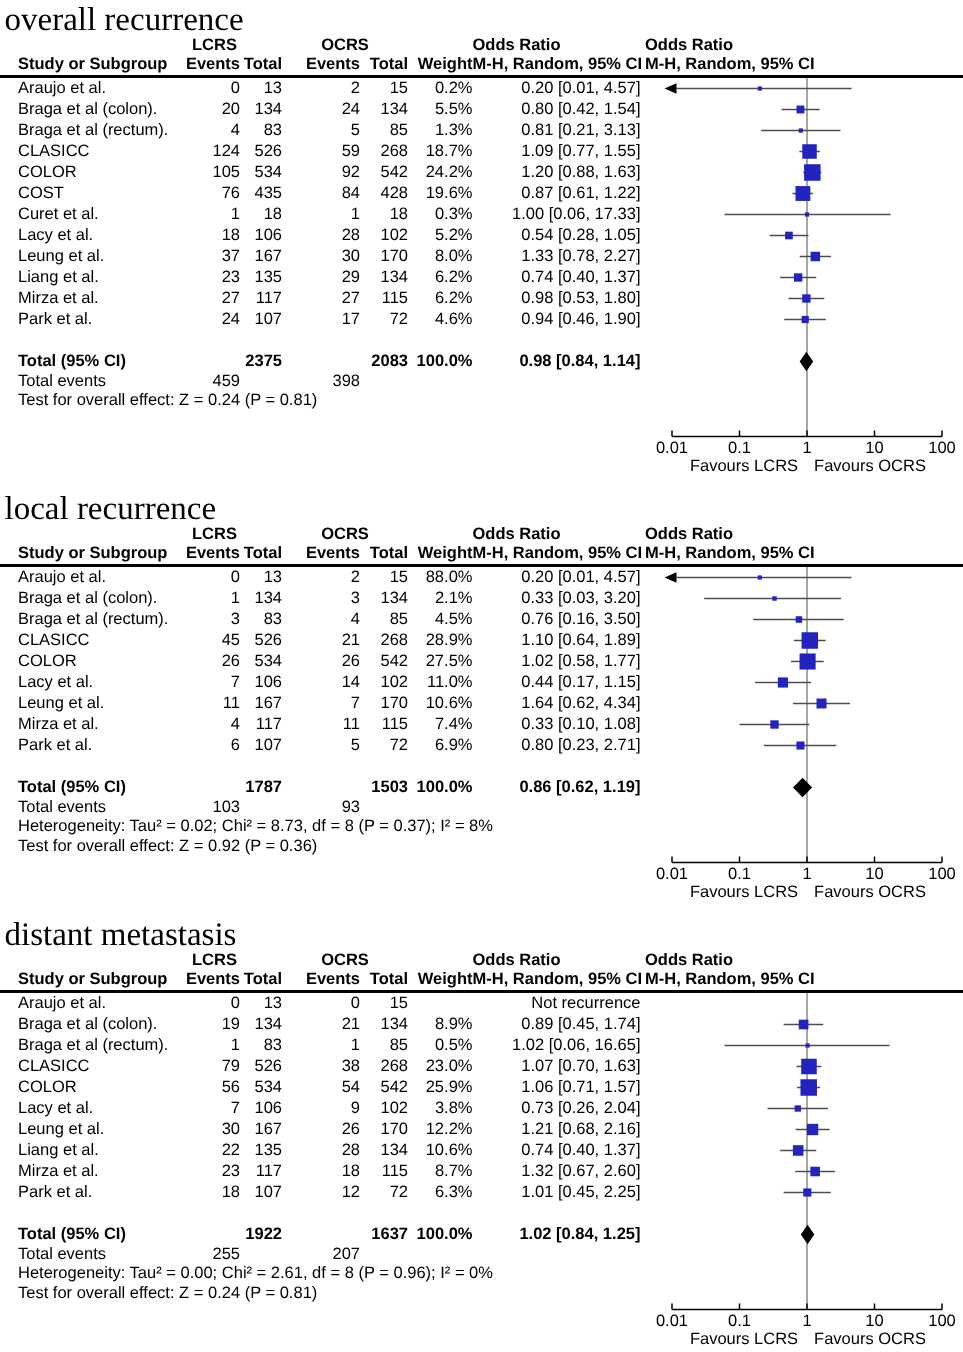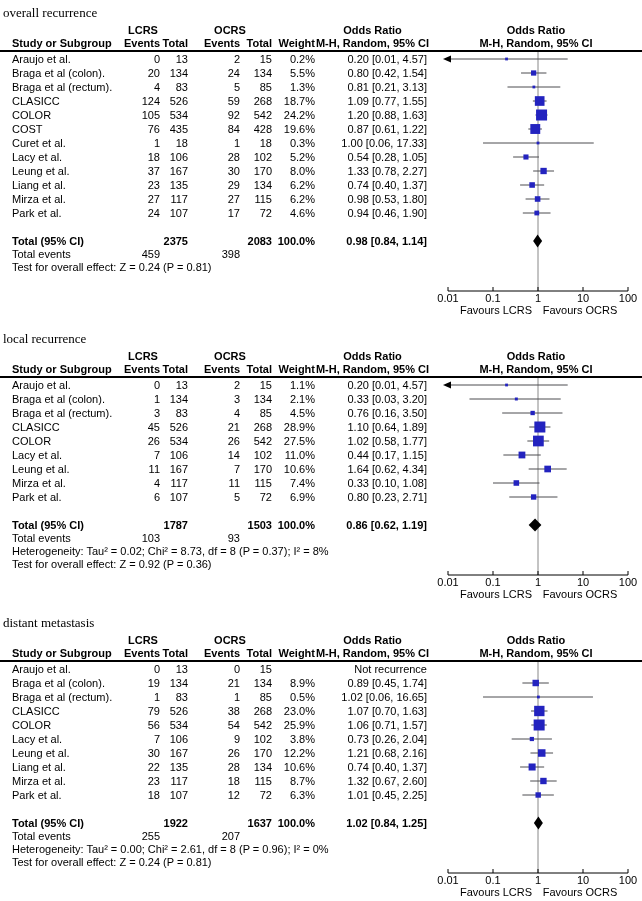--- a/index.html
+++ b/index.html
@@ -1,29 +1,29 @@
 <!DOCTYPE html>
 <html><head>
 <meta charset="utf-8">
 <style>
   html,body{margin:0;padding:0;background:#fff;}
   body{width:642px;height:901px;overflow:hidden;
        font-family:"Liberation Sans",sans-serif;font-size:11px;color:#000;}
   .panel{position:relative;margin-top:9px;}
   .panel.first{margin-top:2px;}
   .ptitle{margin:0;height:22px;line-height:21px;padding-left:3px;
-          font-family:"Liberation Serif",serif;font-size:13px;font-weight:normal;color:#000;}
+          font-family:"Liberation Serif",serif;font-size:22px;font-weight:normal;color:#000;}
   .grid{display:grid;grid-template-columns:98px 62px 28px 52px 32px 43px 115px 212px;}
   .c1{grid-column:1}.c2{grid-column:2}.c3{grid-column:3}.c4{grid-column:4}
   .c5{grid-column:5}.c6{grid-column:6}.c7{grid-column:7}.c8{grid-column:8}
   .g12{grid-column:2/4;text-align:center;font-weight:bold;}
   .g45{grid-column:4/6;text-align:center;font-weight:bold;}
   .b{font-weight:bold}
   .num{text-align:right;white-space:nowrap}
-  .ctr{text-align:center;white-space:nowrap}
+  .ctr{text-align:left;white-space:nowrap}
   .indent{padding-left:12px;white-space:nowrap;overflow:visible}
   .orr{padding-right:3px}
   .hdr1,.hdr2{height:13px;line-height:13px}
   .divider{height:0;border-top:2px solid #000;}
   .srow{height:14px;line-height:14px}
   .trow{height:14px;line-height:14px;margin-top:14px}
   .erow{height:13px;line-height:13px}
   .frow{height:13px;line-height:13px}
   .plot{position:absolute;left:430px;top:50px;}
   .plot text{font-family:"Liberation Sans",sans-serif;font-size:11px;fill:#000;}
@@ -236,21 +236,21 @@
     <span class="c8 ctr b">M-H, Random, 95% CI</span>
   </div>
   <div class="divider"></div>
   <div class="rows">
       <div class="grid srow">
         <span class="c1 indent">Araujo et al.</span>
         <span class="c2 num">0</span>
         <span class="c3 num">13</span>
         <span class="c4 num">2</span>
         <span class="c5 num">15</span>
-        <span class="c6 num">1.1%</span>
+        <span class="c6 num">88.0%</span>
         <span class="c7 num orr">0.20 [0.01, 4.57]</span>
       </div>
       <div class="grid srow">
         <span class="c1 indent">Braga et al (colon).</span>
         <span class="c2 num">1</span>
         <span class="c3 num">134</span>
         <span class="c4 num">3</span>
         <span class="c5 num">134</span>
         <span class="c6 num">2.1%</span>
         <span class="c7 num orr">0.33 [0.03, 3.20]</span>

